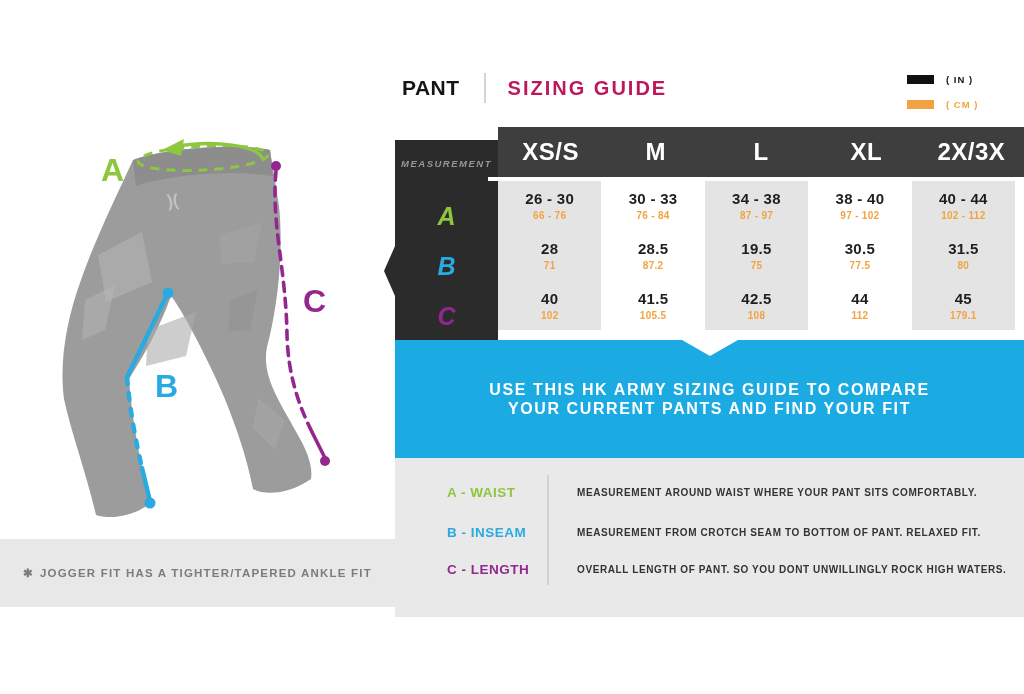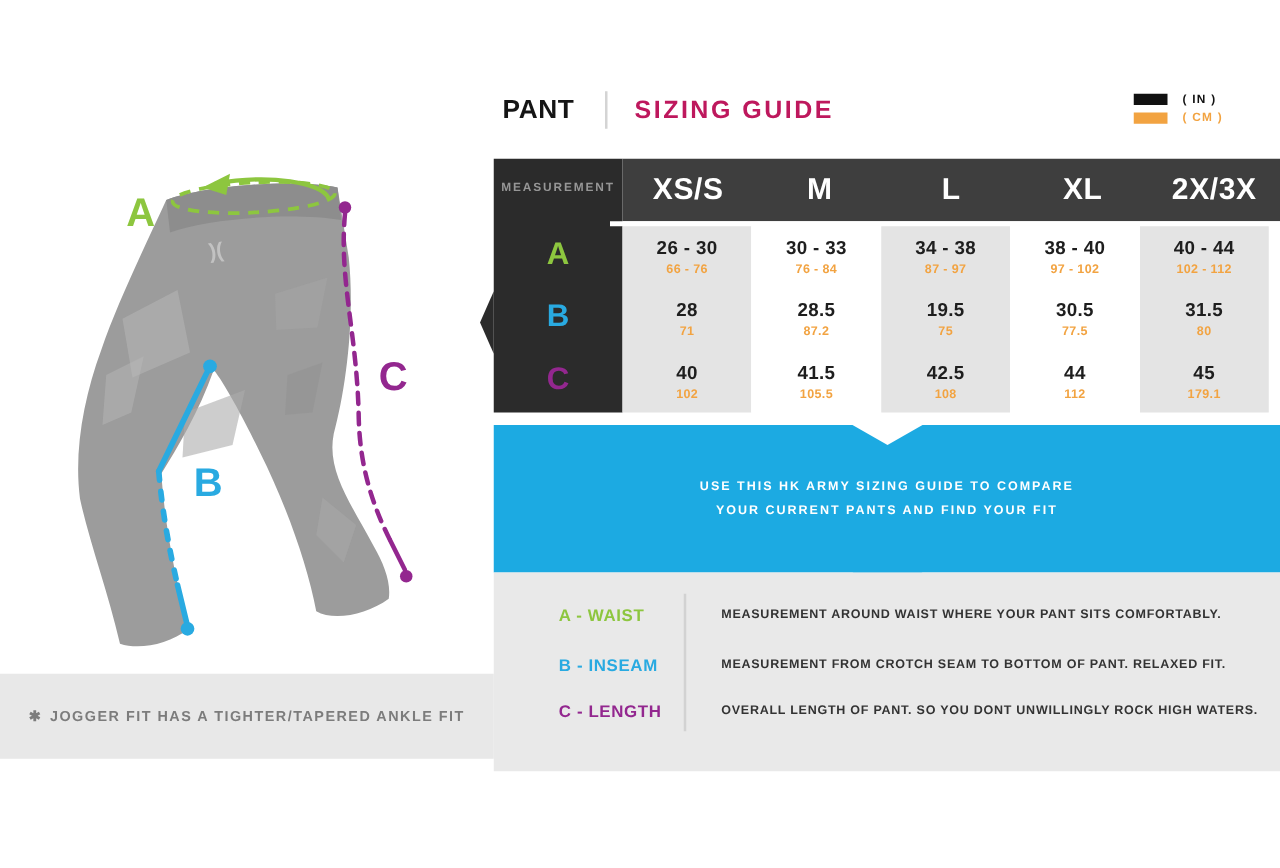--- a/index.html
+++ b/index.html
@@ -29,32 +29,32 @@
   .footnote-text{font-size:11.5px;font-weight:800;letter-spacing:1.2px;color:#7c7c7c;white-space:nowrap;}
   .footnote-star{margin-right:6px;}
 
   
   .title-row{position:absolute;left:402px;top:72px;display:flex;align-items:center;height:32px;}
   .title-main{font-size:21px;font-weight:900;letter-spacing:0.5px;color:#151515;}
   .title-divider{width:2px;height:30px;background:#d4d4d4;margin:0 22px 0 24px;}
   .title-sub{font-size:20px;font-weight:800;letter-spacing:2px;color:#be185d;}
 
   
-  .legend{position:absolute;left:907px;top:74px;display:flex;flex-direction:column;gap:5px;}
+  .legend{position:absolute;left:907px;top:74px;display:flex;flex-direction:column;gap:15px;}
   .legend-row{display:flex;align-items:center;height:10px;}
   .legend-swatch{width:27px;height:9px;margin-right:12px;}
   .legend-swatch-in{background:#111111;}
   .legend-swatch-cm{background:var(--c-orange);}
   .legend-label{font-size:9.5px;font-weight:800;letter-spacing:1px;}
   .legend-label-in{color:#111111;}
   .legend-label-cm{color:var(--c-orange);}
 
   
   .size-table{position:absolute;left:395px;top:127px;width:629px;height:203px;}
-  .measure-col{position:absolute;left:0;top:0;width:103px;height:203px;background:#2b2b2b;}
+  .measure-col{position:absolute;left:0;top:13px;width:103px;height:203px;background:#2b2b2b;font-style:italic;}
   .measure-notch{position:absolute;left:-11px;top:106px;width:0;height:0;
     border-top:25px solid transparent;border-bottom:25px solid transparent;border-right:11px solid #2b2b2b;}
   .measure-label{position:absolute;left:0;top:18px;width:100%;text-align:center;
     font-size:9.5px;font-weight:700;letter-spacing:1.5px;color:#969696;}
   .row-letter{position:absolute;left:0;width:100%;text-align:center;font-size:25px;font-weight:800;line-height:26px;}
   .row-letter-a{top:63px;color:var(--c-green);}
   .row-letter-b{top:113px;color:var(--c-blue);}
   .row-letter-c{top:163px;color:var(--c-purple);}
   .table-header{position:absolute;left:103px;right:0;top:0;height:50px;background:#3e3e3e;display:flex;}
   .th{flex:1;display:flex;align-items:center;justify-content:center;
@@ -68,21 +68,21 @@
   .val-in{font-size:15px;font-weight:700;color:#1e1e1e;letter-spacing:0.3px;}
   .val-cm{font-size:10px;font-weight:700;color:var(--c-orange);margin-top:3px;letter-spacing:0.3px;}
 
   
   .banner{position:absolute;left:395px;top:340px;width:629px;height:118px;background:var(--c-banner_blue);
     display:flex;flex-direction:column;align-items:center;justify-content:center;}
   .banner-notch-top{position:absolute;top:0;left:50%;margin-left:-28px;width:0;height:0;
     border-left:28px solid transparent;border-right:28px solid transparent;border-top:16px solid #ffffff;}
   .banner-tail{position:absolute;top:100%;left:50%;margin-left:-28px;width:0;height:0;
     border-left:28px solid transparent;border-right:28px solid transparent;border-top:16px solid var(--c-banner_blue);}
-  .banner-line{color:#ffffff;font-size:10px;font-weight:800;letter-spacing:1.6px;line-height:19px;white-space:nowrap;}
+  .banner-line{color:#ffffff;font-size:16px;font-weight:800;letter-spacing:1.6px;line-height:19px;white-space:nowrap;}
 
   
   .defs{position:absolute;left:395px;top:458px;width:629px;height:159px;background:#e9e9e9;}
   .defs-divider{position:absolute;left:152px;top:17px;width:2px;height:110px;background:#d2d2d2;}
   .def-row{position:absolute;left:0;right:0;height:28px;}
   .def-row-0{top:20px;} .def-row-1{top:60px;padding-left:11px;} .def-row-2{top:97px;}
   .def-label{position:absolute;left:52px;top:50%;transform:translateY(-50%);
     font-size:13.5px;font-weight:800;letter-spacing:0.5px;white-space:nowrap;}
   .def-label-0{color:var(--c-green);} .def-label-1{color:var(--c-blue);} .def-label-2{color:var(--c-purple);}
   .def-text{position:absolute;left:182px;top:50%;transform:translateY(-50%);

